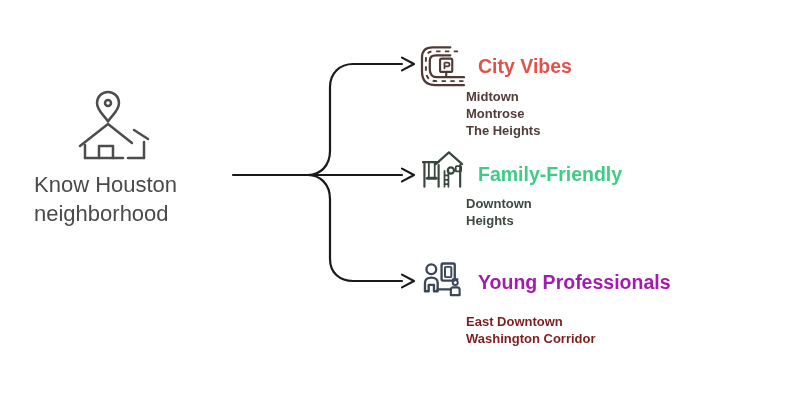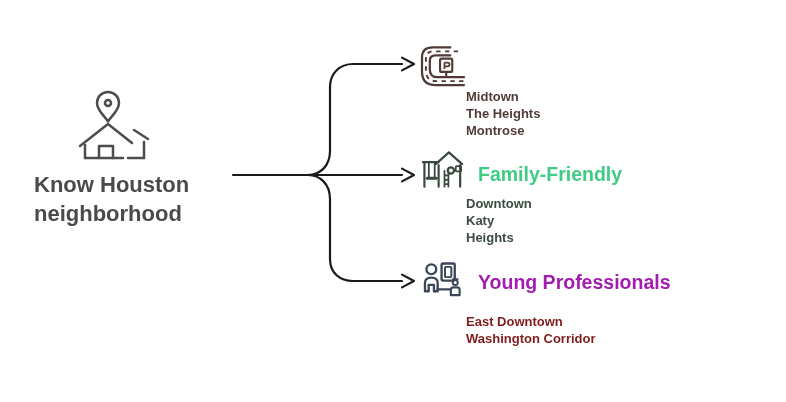--- a/index.html
+++ b/index.html
@@ -5,21 +5,21 @@
   html,body { margin:0; padding:0; background:#ffffff; }
   .canvas {
     position:relative; width:786px; height:402px; background:#ffffff;
     font-family:"Liberation Sans", sans-serif; overflow:hidden;
   }
   .conn { position:absolute; left:0; top:0; }
 
   .main-icon { position:absolute; left:66px; top:84px; }
   .main-title {
     position:absolute; left:34px; top:170px; width:195px;
-    font-size:22px; line-height:29px; font-weight:bold; color:#4a4a4a;
+    font-size:22px; line-height:29px; font-weight:normal; color:#4a4a4a;
   }
 
   .branch-icon { position:absolute; }
   .b1-icon { left:420px; top:46px; }
   .b2-icon { left:421px; top:149px; }
   .b3-icon { left:422px; top:262px; }
 
   .branch-label { position:absolute; left:478px; font-size:19.5px; font-weight:bold; white-space:nowrap; }
   .b1-label { top:55px;  color:#e2514a; }
   .b2-label { top:163px; color:#3fcc85; }
@@ -71,24 +71,25 @@
           <path d="M31,1.5 H13 Q2,1.5 2,12 V26 Q2,40 16,40 H45"></path>
           <path d="M31,9.5 H16 Q10,9.5 10,15 V24 Q10,32 18,32 H45"></path>
         </g>
         <path d="M39,5.5 H14 Q6,5.5 6,13 V25 Q6,36 17,36 H45" stroke-width="2" stroke-dasharray="4.5 4.5"></path>
         <rect x="20.5" y="13" width="12.5" height="13.5" rx="1.5" stroke-width="2.2"></rect>
         <path d="M25,17 V23.5 M25,17 H28.2 Q30.2,17 30.2,18.9 Q30.2,20.8 28.2,20.8 H25" stroke-width="1.8"></path>
         <path d="M26.8,26.5 V31.5" stroke-width="2.2"></path>
       </g>
     </svg>
   </div>
+  <div class="branch-label b1-label">City Vibes</div>
   <div class="branch-list b1-list">
     <div>Midtown</div>
+    <div>Montrose</div>
     <div>The Heights</div>
-    <div>Montrose</div>
   </div>
 
   <div class="branch-icon b2-icon">
     <svg width="47" height="40" viewBox="0 0 48 40">
       <g stroke="#37473d" stroke-width="2.2" fill="none" stroke-linecap="round" stroke-linejoin="round">
         <path d="M15,15 L28.5,3 L42,15"></path>
         <path d="M18,16 V38"></path>
         <path d="M40,16 V38"></path>
         <circle cx="30.5" cy="21.5" r="3.2"></circle>
         <rect x="35.5" y="17" width="5.5" height="5.5" rx="1" stroke-width="1.8"></rect>
@@ -96,21 +97,20 @@
         <path d="M2,13 H18"></path>
         <path d="M3.5,13 V38"></path>
         <path d="M8,13 V28.5 M14,13 V28.5" stroke-width="1.8"></path>
         <path d="M6.5,29.5 H15.5" stroke-width="3.2"></path>
       </g>
     </svg>
   </div>
   <div class="branch-label b2-label">Family-Friendly</div>
   <div class="branch-list b2-list">
     <div>Downtown</div>
-    <div>Katy</div>
     <div>Heights</div>
   </div>
 
   <div class="branch-icon b3-icon">
     <svg width="45" height="41" viewBox="0 0 46 42">
       <g stroke="#3c4659" stroke-width="2.4" fill="none" stroke-linecap="round" stroke-linejoin="round">
         <circle cx="9.5" cy="7.5" r="5"></circle>
         <path d="M3,30 V21.5 Q3,16 9.5,16 Q16,16 16,21.5 V30 H12.2 V23.5 H6.8 V30 Z"></path>
         <rect x="20" y="1.5" width="13.5" height="17.5" rx="1.5"></rect>
         <rect x="23.5" y="5" width="6.5" height="10.5" rx="1" stroke-width="2"></rect>

